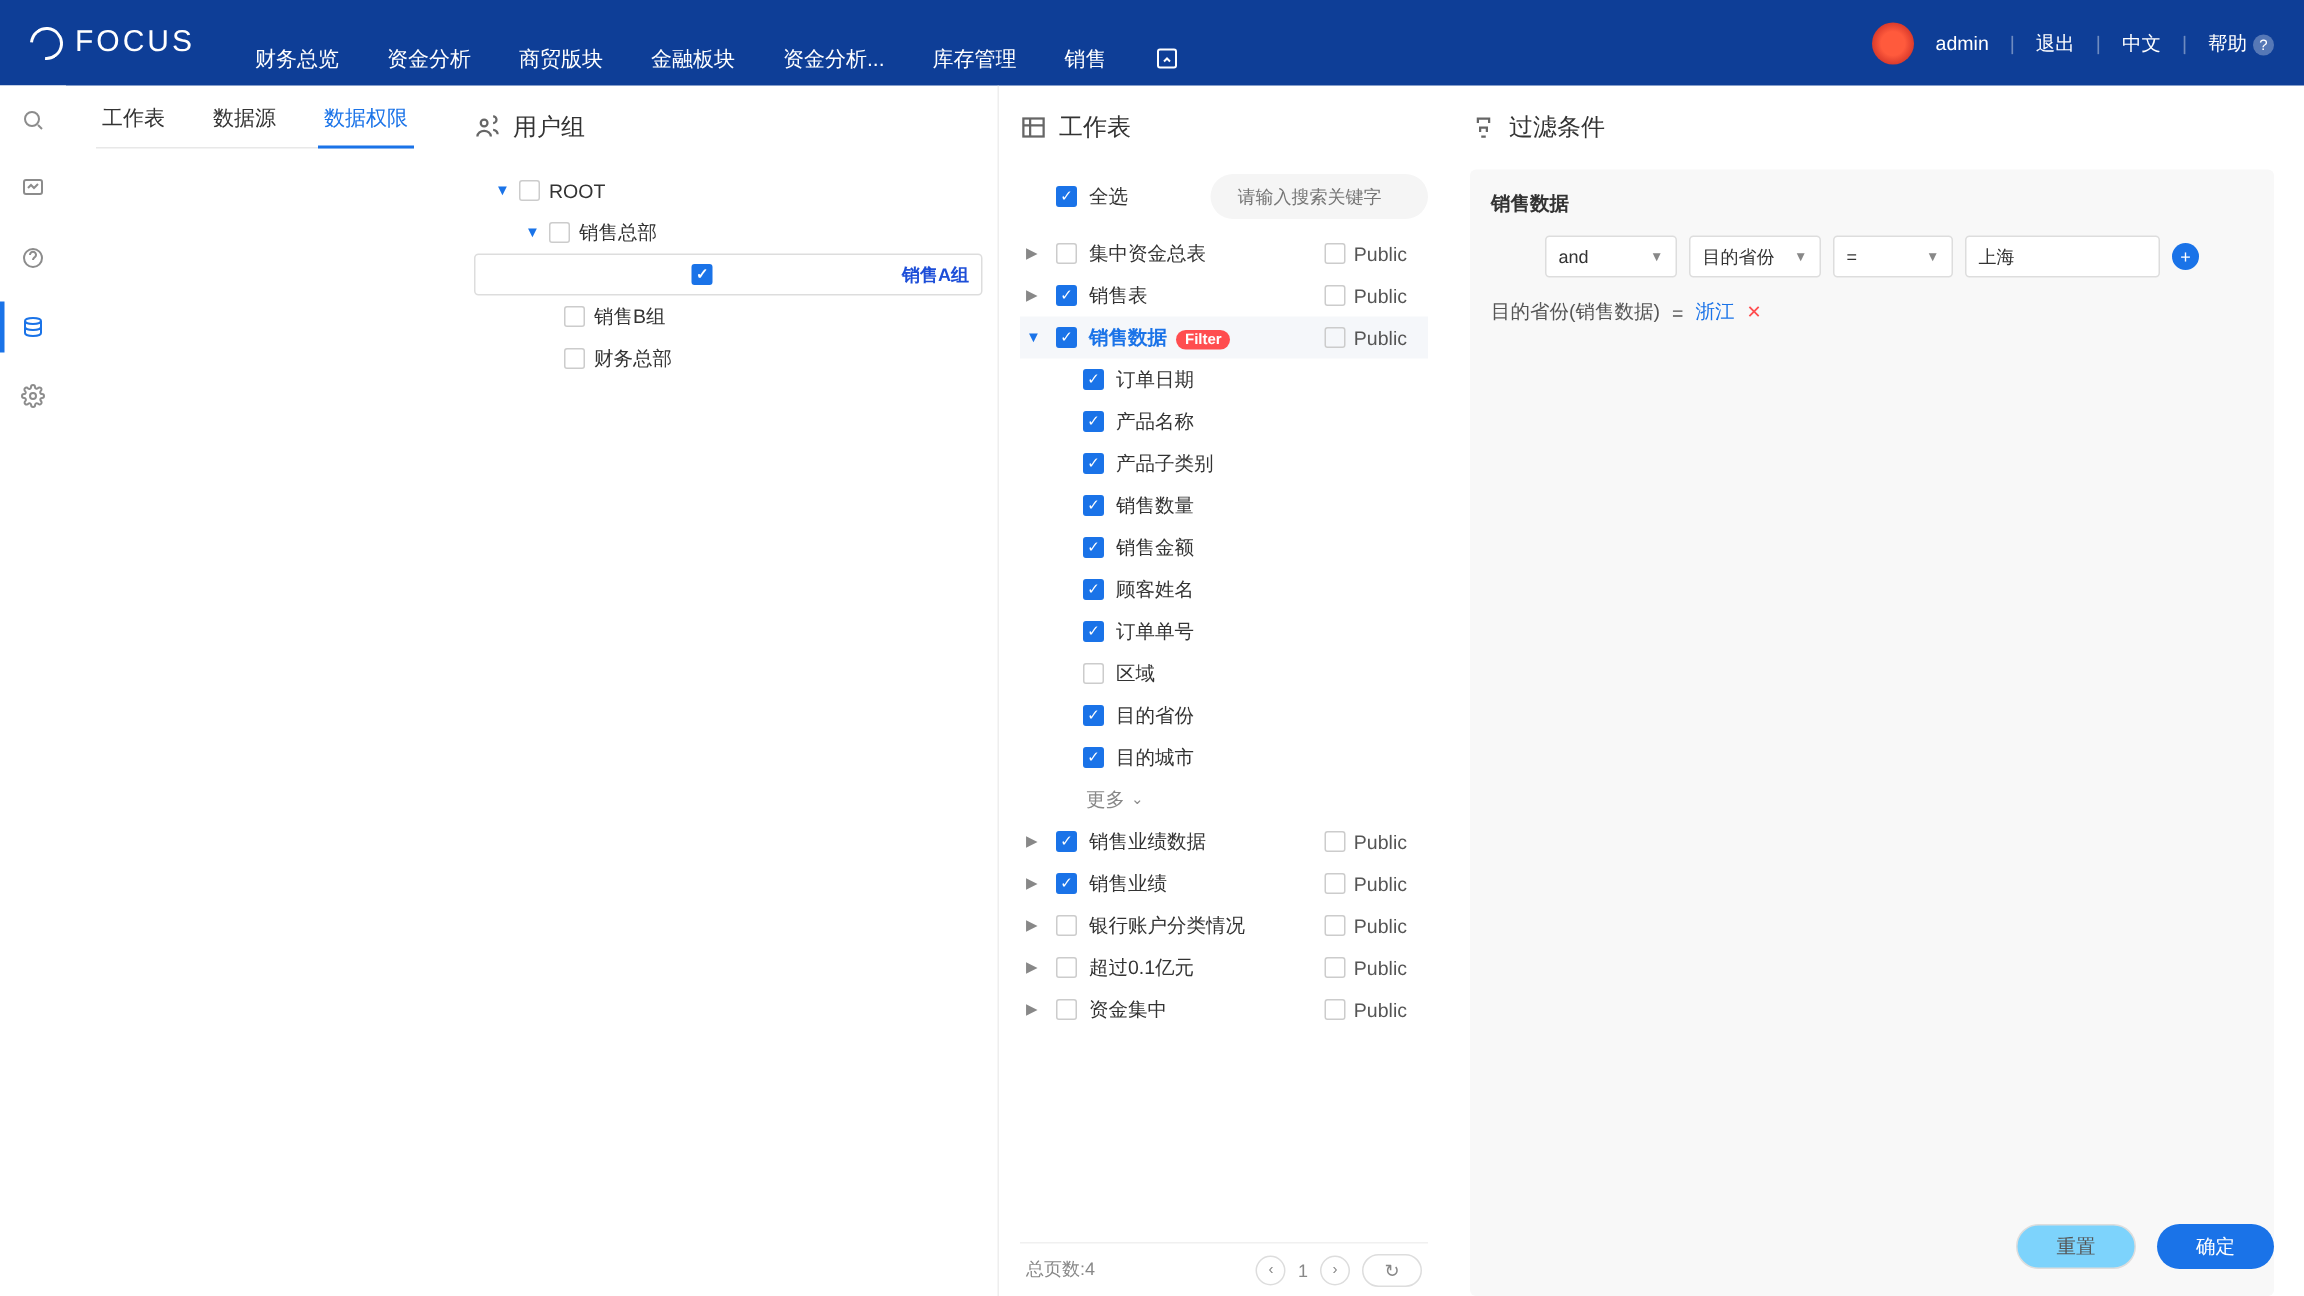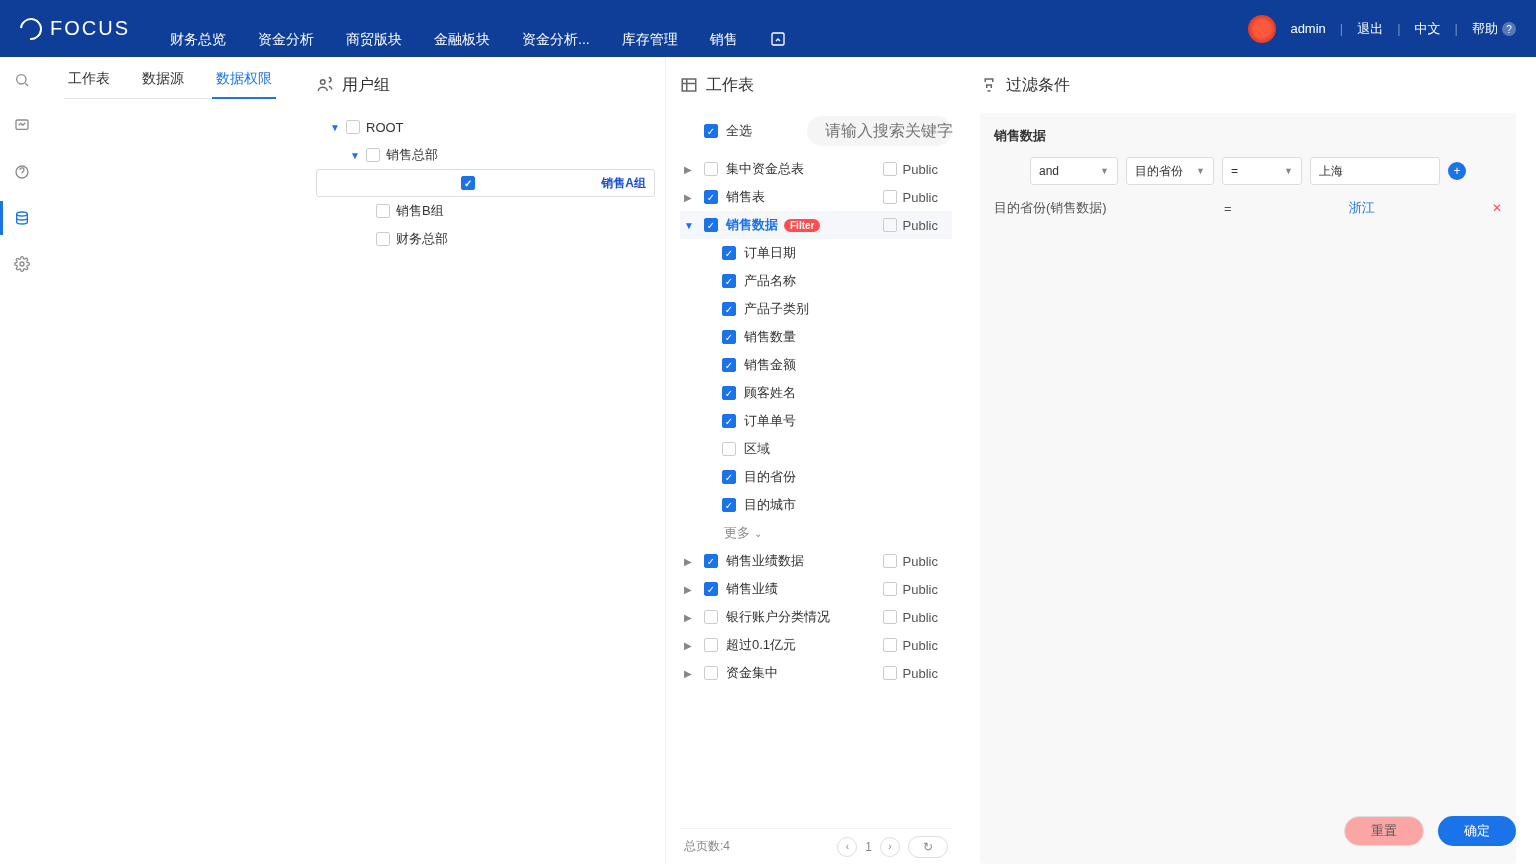--- a/index.html
+++ b/index.html
@@ -41,21 +41,21 @@
 .tree-row.sel { font-weight: 700; }
 .tree-row.sel .tree-label { color: #1d4ed8; }
 .indent-1 { padding-left: 14px; }
 .indent-2 { padding-left: 34px; }
 .indent-3 { padding-left: 44px; }
 
 .panel-worksheet { flex: 1; padding: 0 14px; display: flex; flex-direction: column; }
 .ws-toolbar { display: flex; align-items: center; justify-content: space-between; height: 36px; margin-bottom: 6px; }
 .ws-selectall { display: flex; align-items: center; gap: 8px; padding-left: 24px; }
 .ws-search { width: 145px; height: 30px; background: #f5f5f5; border-radius: 15px; display: flex; align-items: center; padding: 0 12px; gap: 6px; color: #bbb; }
-.ws-search input { border: none; background: transparent; outline: none; font-size: 16px; flex: 1; }
+.ws-search input { border: none; background: transparent; outline: none; font-size: 12px; flex: 1; }
 .ws-list { flex: 1; overflow-y: auto; font-size: 13px; }
 .ws-row { display: flex; align-items: center; height: 28px; padding-left: 4px; }
 .ws-row.active { background: #f5f7fa; }
 .ws-row .caret { width: 12px; color: #888; font-size: 10px; cursor: pointer; }
 .ws-row .caret.open { color: #1a73e8; }
 .ws-row .cb { margin: 0 8px; width: 14px; height: 14px; border: 1px solid #ccc; border-radius: 2px; display: inline-flex; align-items: center; justify-content: center; flex-shrink: 0; cursor: pointer; }
 .ws-row .cb.chk { background: #1a73e8; border-color: #1a73e8; }
 .ws-row .cb.chk::after { content: "✓"; color: #fff; font-size: 10px; }
 .ws-row .lbl { flex: 1; }
 .ws-row.active .lbl { font-weight: 700; color: #1a73e8; }
@@ -74,27 +74,27 @@
 .filter-body { flex: 1; background: #f8f8f8; border-radius: 4px; padding: 14px; }
 .filter-title { font-size: 13px; font-weight: 600; margin-bottom: 12px; }
 .filter-row { display: flex; align-items: center; gap: 8px; margin-bottom: 14px; justify-content: center; }
 .sel { height: 28px; background: #fff; border: 1px solid #ddd; border-radius: 3px; padding: 0 8px; display: flex; align-items: center; justify-content: space-between; font-size: 12px; cursor: pointer; }
 .sel .arr { font-size: 9px; color: #888; }
 .sel-logic { width: 88px; }
 .sel-field { width: 88px; }
 .sel-op { width: 80px; }
 .sel-val { width: 130px; }
 .add-btn { width: 18px; height: 18px; background: #1a73e8; border-radius: 50%; color: #fff; display: flex; align-items: center; justify-content: center; font-size: 12px; cursor: pointer; }
-.cond-line { font-size: 13px; color: #555; display: flex; align-items: center; gap: 8px; justify-content: space-between; }
+.cond-line { font-size: 13px; color: #555; display: flex; align-items: center; gap: 8px; }
 .cond-val { color: #1a73e8; }
 .cond-del { color: #ff4d4f; cursor: pointer; font-size: 12px; }
 
 .bottom-actions { position: absolute; right: 20px; bottom: 18px; display: flex; gap: 14px; }
 .btn { height: 30px; padding: 0 26px; border-radius: 15px; font-size: 13px; cursor: pointer; display: flex; align-items: center; }
-.btn-default { background: #fca5a5; border: 1px solid #ddd; color: #555; }
+.btn-default { background: #7dd3fc; border: 1px solid #ddd; color: #555; }
 .btn-primary { background: #1a73e8; color: #fff; border: none; }
 </style>
 </head>
 <body>
 
 <div class="top-nav">
   <div class="logo">
     <span class="logo-icon"></span>
     <span>FOCUS</span>
   </div>

